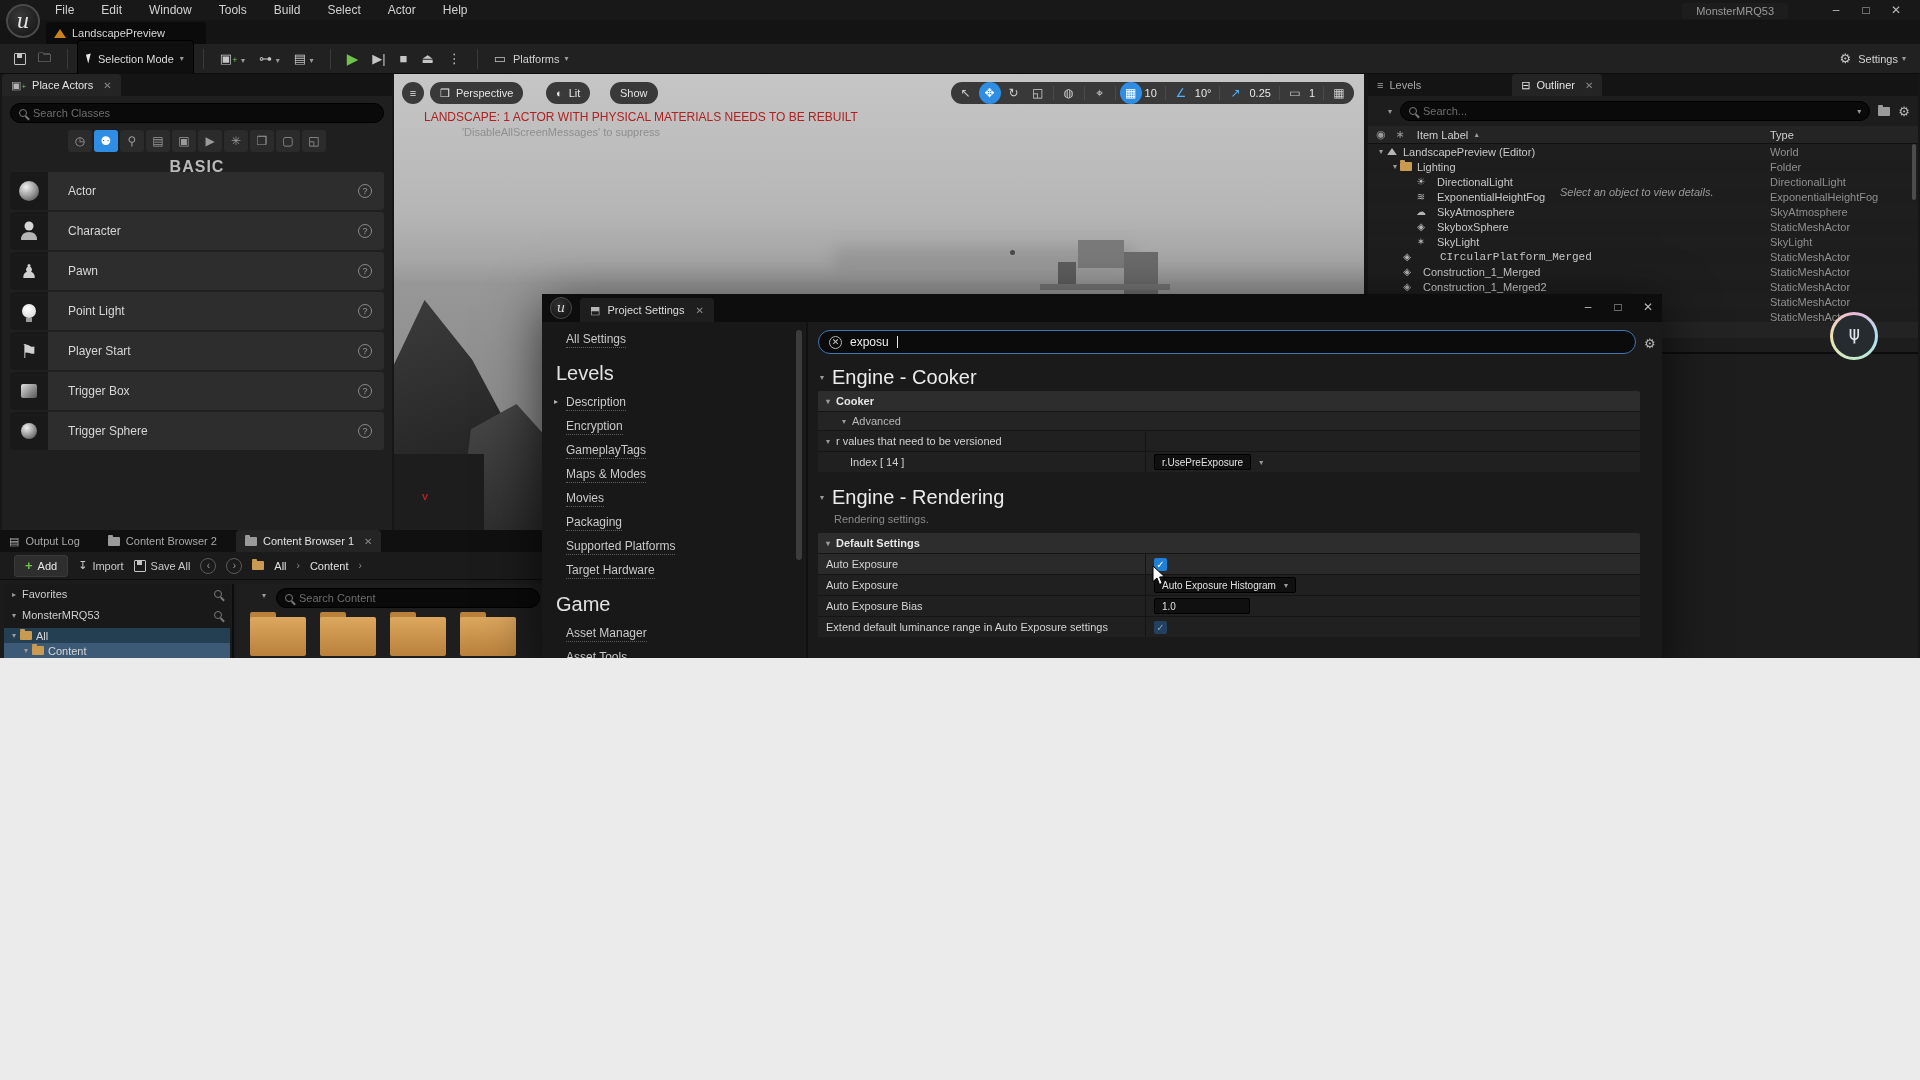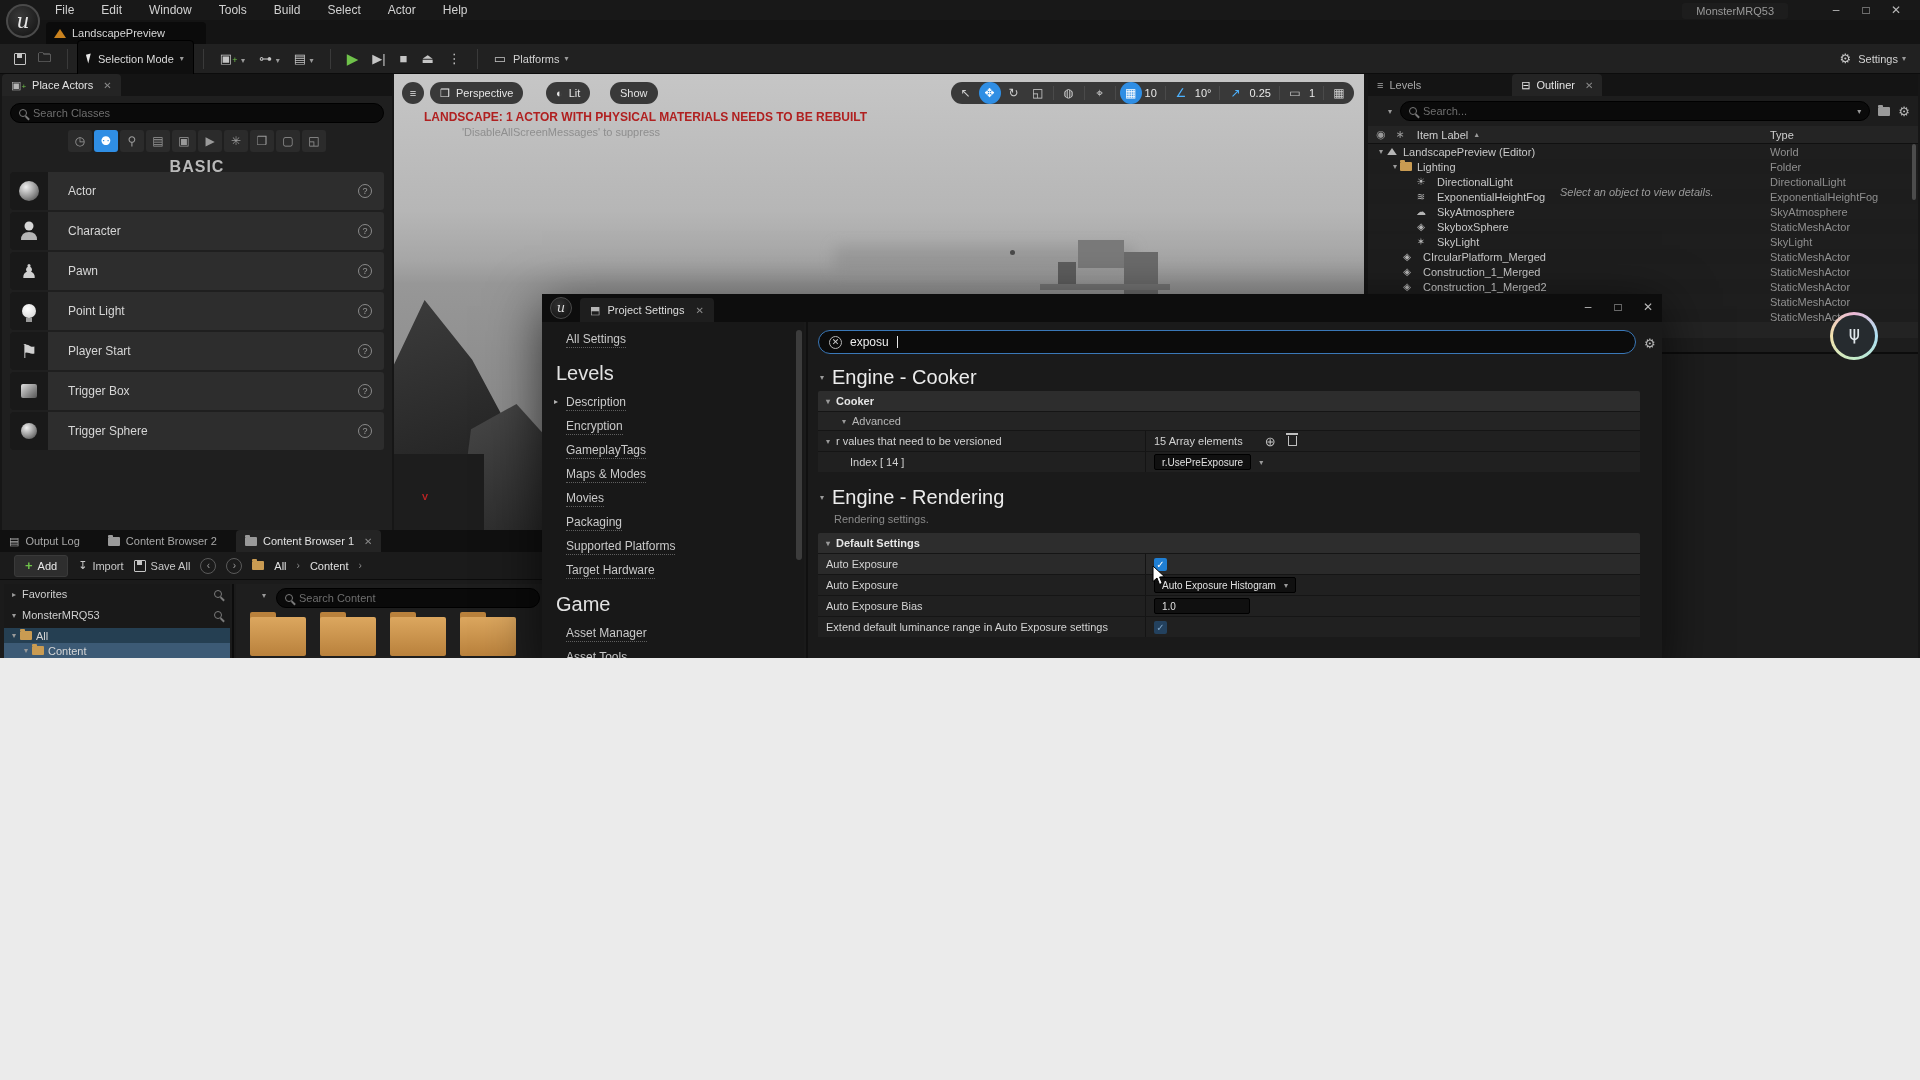--- a/index.html
+++ b/index.html
@@ -64,21 +64,21 @@
   .gl-box{width:16px;height:14px;background:linear-gradient(135deg,#e0e0e0,#8a8a8a 60%,#555);border-radius:2px;}
   .gl-glyph{color:#d0d0d0;font-size:19px;}
   
   #viewport{left:394px;top:74px;width:970px;height:456px;overflow:hidden;
     background:linear-gradient(180deg,#c6c6c6 0%,#b6b6b6 30%,#a6a6a6 41%,#979797 46%,#8d8d8d 70%,#808080 100%);}
   .vp-pill{position:absolute;top:8px;height:22px;background:rgba(38,38,38,.88);border-radius:11px;display:flex;
     align-items:center;padding:0 10px;gap:6px;color:#e4e4e4;font-size:11px;}
   .vp-tool{width:22px;height:22px;display:flex;align-items:center;justify-content:center;color:#cfcfcf;font-size:12px;border-radius:11px;}
   .vp-tool.on{background:#2f8ee4;color:#fff;}
   .vp-glyph-on{color:#4db2ff;}
-  #vp-warning{left:30px;top:36px;font-size:12px;font-weight:bold;color:#b02020;}
+  #vp-warning{left:30px;top:36px;font-size:12px;font-weight:normal;color:#b02020;}
   #vp-warning-sub{left:68px;top:52px;font-size:11px;color:#8e8e8e;}
   .rock{position:absolute;}
   
   #right-panel{left:1368px;top:74px;width:550px;height:584px;background:#1d1d1d;}
   #ol-tabs{left:0;top:0;width:100%;height:22px;background:#141414;display:flex;}
   #ol-toolbar{left:0;top:26px;width:100%;height:22px;display:flex;align-items:center;gap:8px;padding:0 8px;}
   #ol-header{left:0;top:52px;width:100%;height:18px;background:#242424;display:flex;align-items:center;
     font-size:11px;color:#cfcfcf;border-bottom:1px solid #101010;}
   .ol-row{position:absolute;left:0;width:100%;height:15px;display:flex;align-items:center;font-size:11px;}
   .ol-row:nth-child(odd){background:#1e1e1e;}
@@ -426,21 +426,21 @@
           <span style="width: 36px;"></span>
           <span class="ol-caret"></span>
           <span class="ol-ic">✶</span>
           <span class="lbl" style="margin-left: 5px;">SkyLight</span>
           <span class="typ">SkyLight</span>
         </div>
         <div class="ol-row" style="top: 105px;">
           <span style="width: 22px;"></span>
           <span class="ol-caret"></span>
           <span class="ol-ic">◈</span>
-          <span class="lbl" style="margin-left: 5px;">CIrcularPlatform_Merged</span>
+          <span class="lbl" style="margin-left: 22px; font-family: Liberation Mono, monospace;">CIrcularPlatform_Merged</span>
           <span class="typ">StaticMeshActor</span>
         </div>
         <div class="ol-row" style="top: 120px;">
           <span style="width: 22px;"></span>
           <span class="ol-caret"></span>
           <span class="ol-ic">◈</span>
           <span class="lbl" style="margin-left: 5px;">Construction_1_Merged</span>
           <span class="typ">StaticMeshActor</span>
         </div>
         <div class="ol-row" style="top: 135px;">
@@ -632,25 +632,20 @@
         </div>
         <div class="ps-subcat">
           <span class="ps-caret">▾</span>
           <span>Advanced</span>
         </div>
         <div class="ps-row">
           <div class="lcell">
             <span class="ps-caret">▾</span>
             <span>r values that need to be versioned</span>
           </div>
-          <div class="vcell">
-            <span>15 Array elements</span>
-            <span style="color: rgb(192, 192, 192); font-size: 13px; margin-left: 14px;">⊕</span>
-            <span class="icon-trash"></span>
-          </div>
         </div>
         <div class="ps-row">
           <div class="lcell" style="padding-left: 32px;">
             <span>Index [ 14 ]</span>
           </div>
           <div class="vcell">
             <div class="ps-box">r.UsePreExposure</div>
             <span class="chev">▾</span>
           </div>
         </div>

